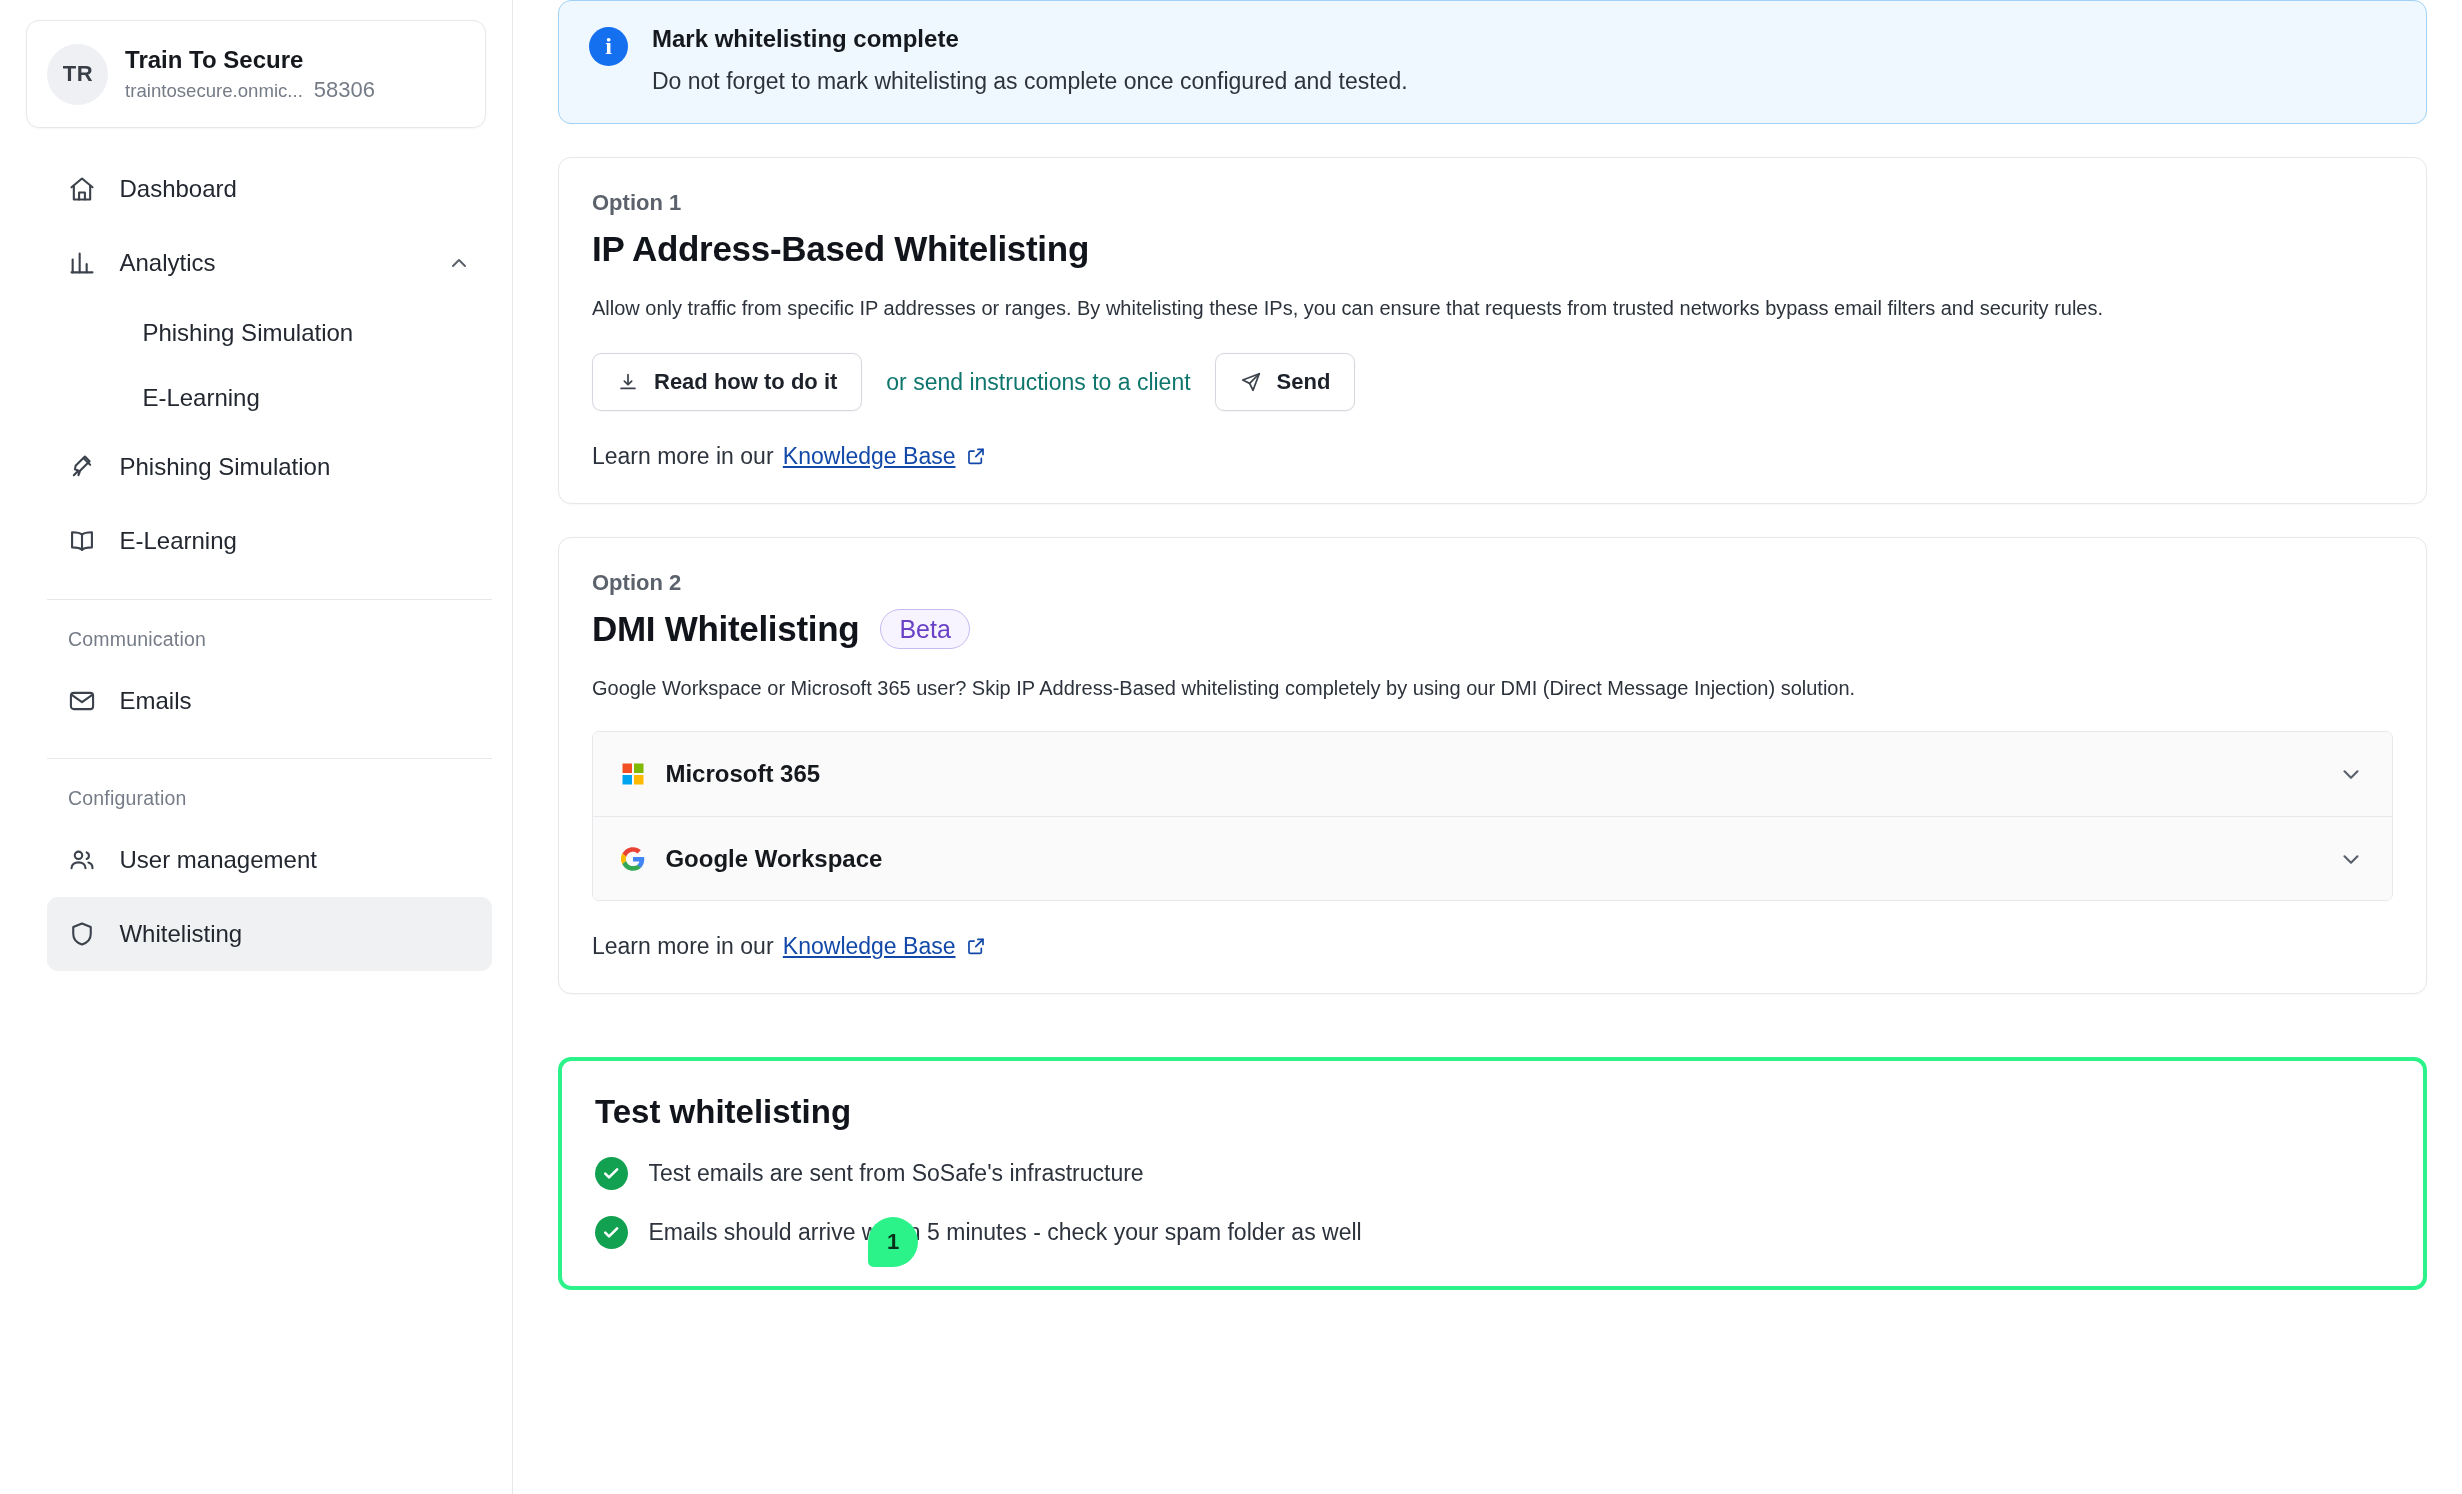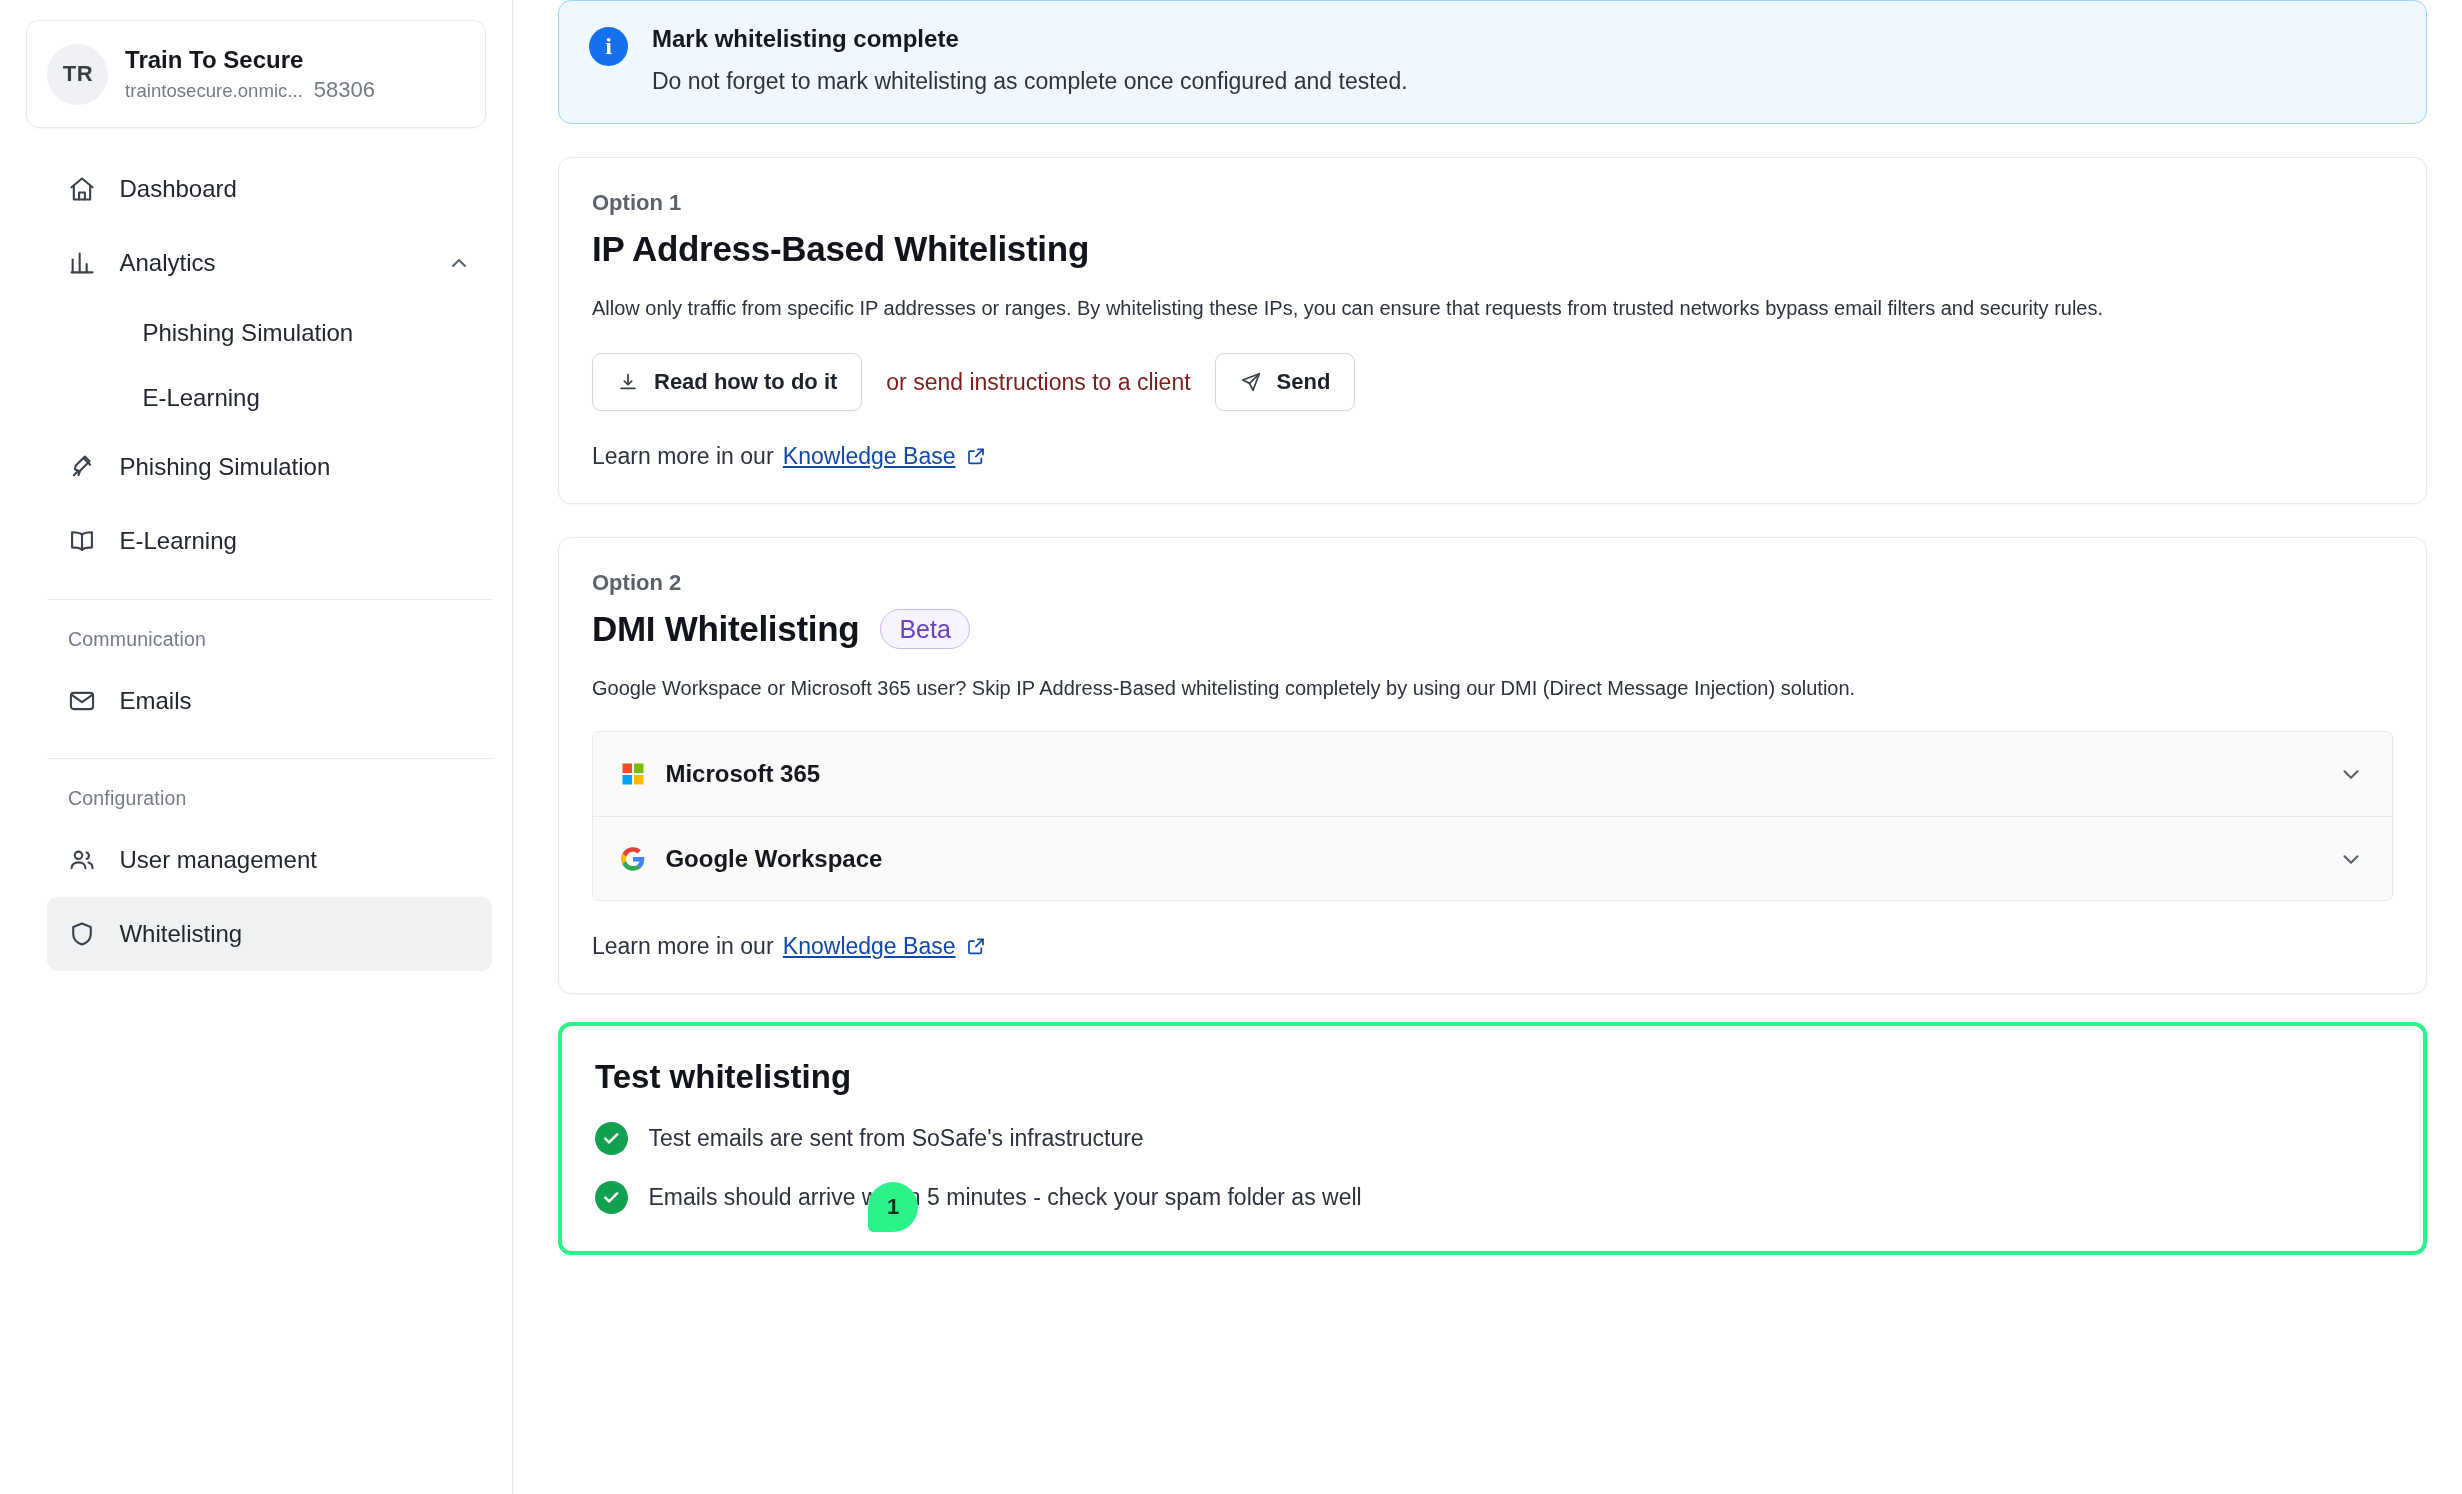--- a/index.html
+++ b/index.html
@@ -136,41 +136,41 @@
     border-radius: 9.3px;
     height: 58px;
     padding: 0 24px;
     font-size: 22px;
     font-weight: 600;
     color: #1d222a;
     cursor: pointer;
     box-shadow: 0 0.9px 1.9px rgba(16,24,40,0.04);
   }
   .btn .bic { margin-right: 15px; display: flex; align-items: center; color: #3b424c; }
-  .btn-mid-text { font-size: 23px; color: #7f1d1d; margin: 0 24px; }
+  .btn-mid-text { font-size: 23px; color: #0f766e; margin: 0 24px; }
 
   .kb-line { font-size: 23px; color: #2d333c; margin-top: 32px; display: flex; align-items: center; }
   .kb-link { color: #1249a8; text-decoration: underline; margin-left: 9.3px; cursor: pointer; }
   .kb-ext { margin-left: 11px; display: flex; align-items: center; color: #1249a8; }
 
   .provider-box { margin-top: 28px; border: 0.9px solid #e6e8ec; border-radius: 7px; overflow: hidden; }
   .provider-row {
     display: flex; align-items: center;
     height: 84px;
     padding: 0 28px;
     background: #fafafb;
     cursor: pointer;
   }
   .provider-row + .provider-row { border-top: 0.9px solid #e6e8ec; }
   .provider-name { font-size: 24px; font-weight: 700; color: #15181d; margin-left: 20.4px; }
   .provider-chev { margin-left: auto; color: #5b626c; display: flex; align-items: center; }
 
   
   .test-card {
-    margin-top: 28px;
+    margin-top: 63px;
     border: 4.6px solid #2bf38a;
     border-radius: 13px;
     padding: 32px 33px 37px 33px;
     position: relative;
     background: #ffffff;
   }
   .test-title { font-size: 33px; font-weight: 700; color: #11141a; }
   .check-row { display: flex; align-items: center; margin-top: 26px; }
   .check {
     width: 33px; height: 33px; border-radius: 50%;

